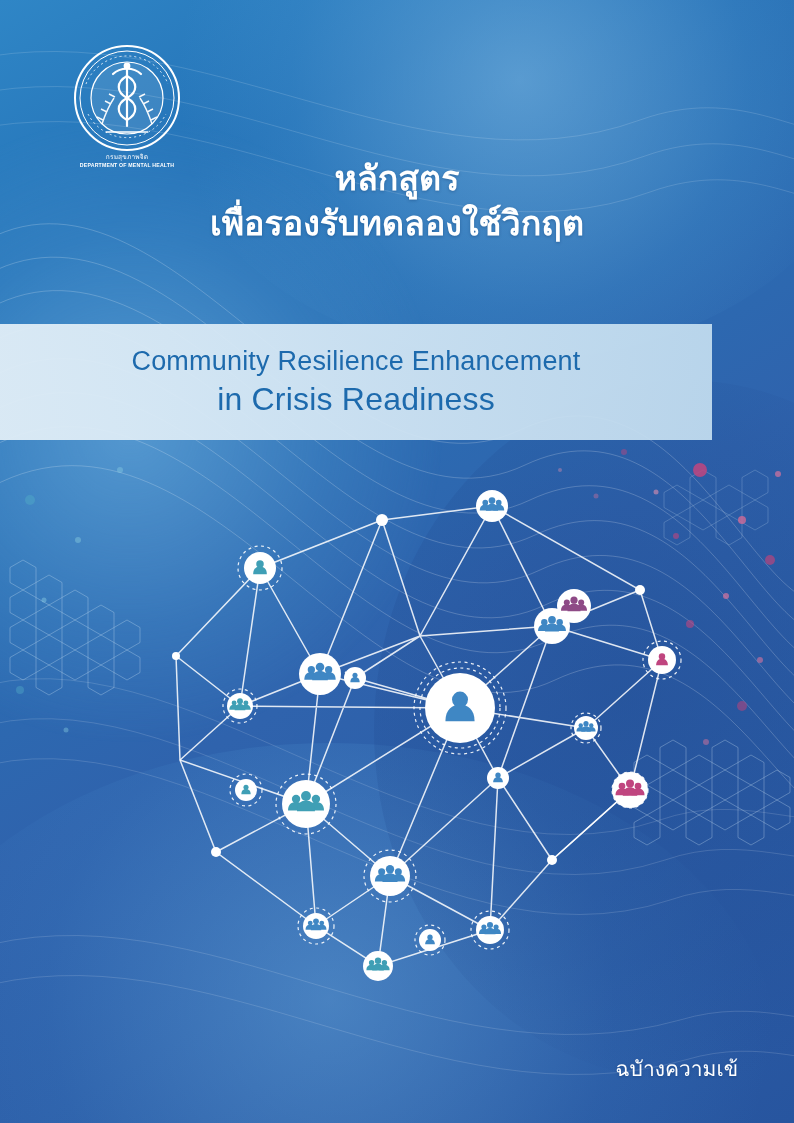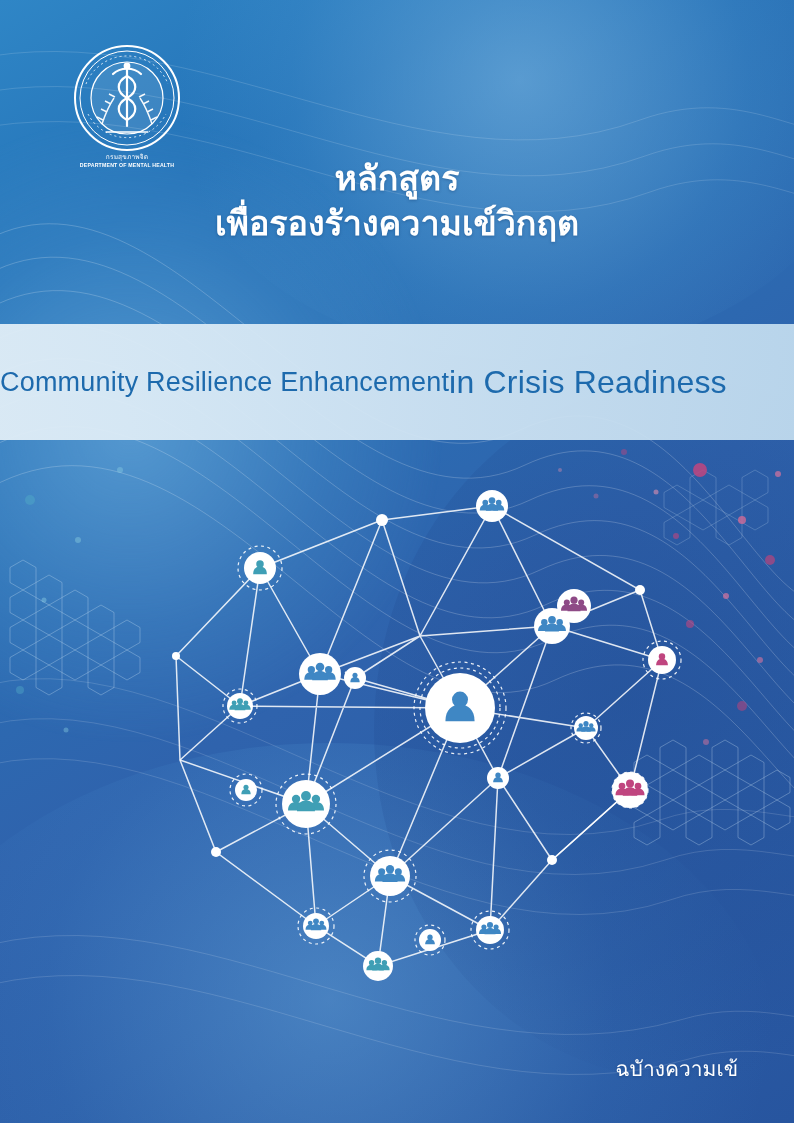--- a/index.html
+++ b/index.html
@@ -107,25 +107,27 @@
   }
   .title-thai .l1 { font-size: 34px; font-weight: bold; }
   .title-thai .l2 { font-size: 34px; font-weight: bold; }
   .title-thai .l3 { font-size: 34px; font-weight: bold; }
 
   
   .en-band {
     position: absolute;
     left: 0;
     top: 324px;
-    width: 794px;
+    width: 712px;
     height: 116px;
     background: linear-gradient(90deg, rgba(225,238,247,0.95) 0%, rgba(214,232,245,0.93) 45%, rgba(196,222,240,0.92) 100%);
     display: flex;
+    flex-direction: column;
     align-items: center;
+    justify-content: center;
   }
   .en-band .en1 {
     color: #1d6aad;
     font-size: 27px;
     letter-spacing: 0.2px;
     line-height: 1.28;
   }
   .en-band .en2 {
     color: #1d6aad;
     font-size: 32px;
@@ -298,21 +300,21 @@
       </g>
 
       <path d="M44,92 L86,92" stroke="#ffffff" stroke-width="1.6"></path>
     </svg>
     <div class="logo-caption1">กรมสุขภาพจิต</div>
     <div class="logo-caption2">DEPARTMENT OF MENTAL HEALTH</div>
   </div>
 
   <div class="title-thai">
     <div class="l1">หลักสูตร</div>
-    <div class="l3">เพื่อรองรัางความเข์วิกฤต</div>
+    <div class="l3">เพื่อรองรับทดลองใช์วิกฤต</div>
   </div>
 
   <div class="en-band">
     <div class="en1">Community Resilience Enhancement</div>
     <div class="en2">in Crisis Readiness</div>
   </div>
 
   <div class="network">
     <svg viewBox="0 0 570 560" width="570" height="560">
       <defs>

